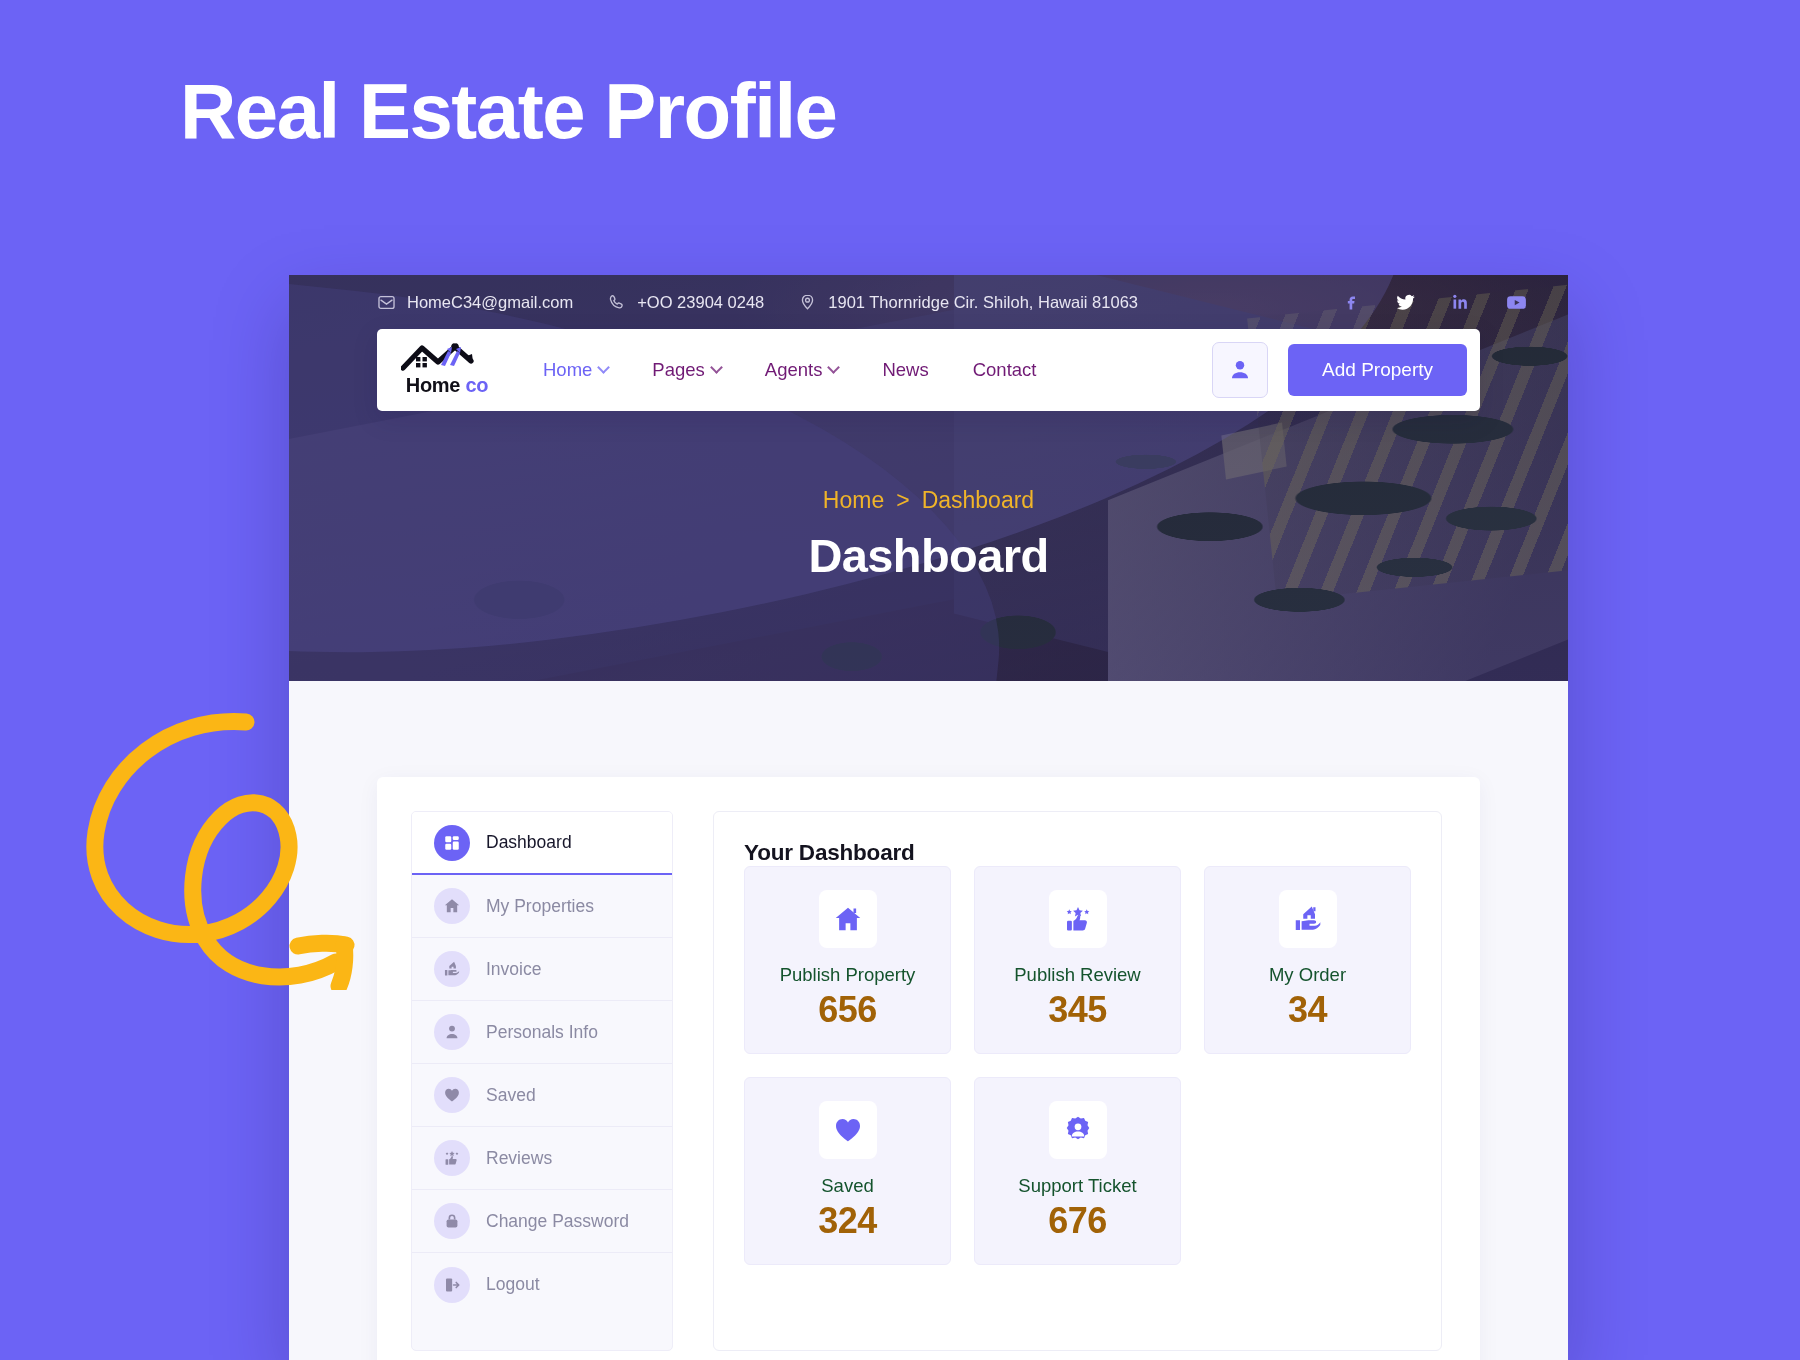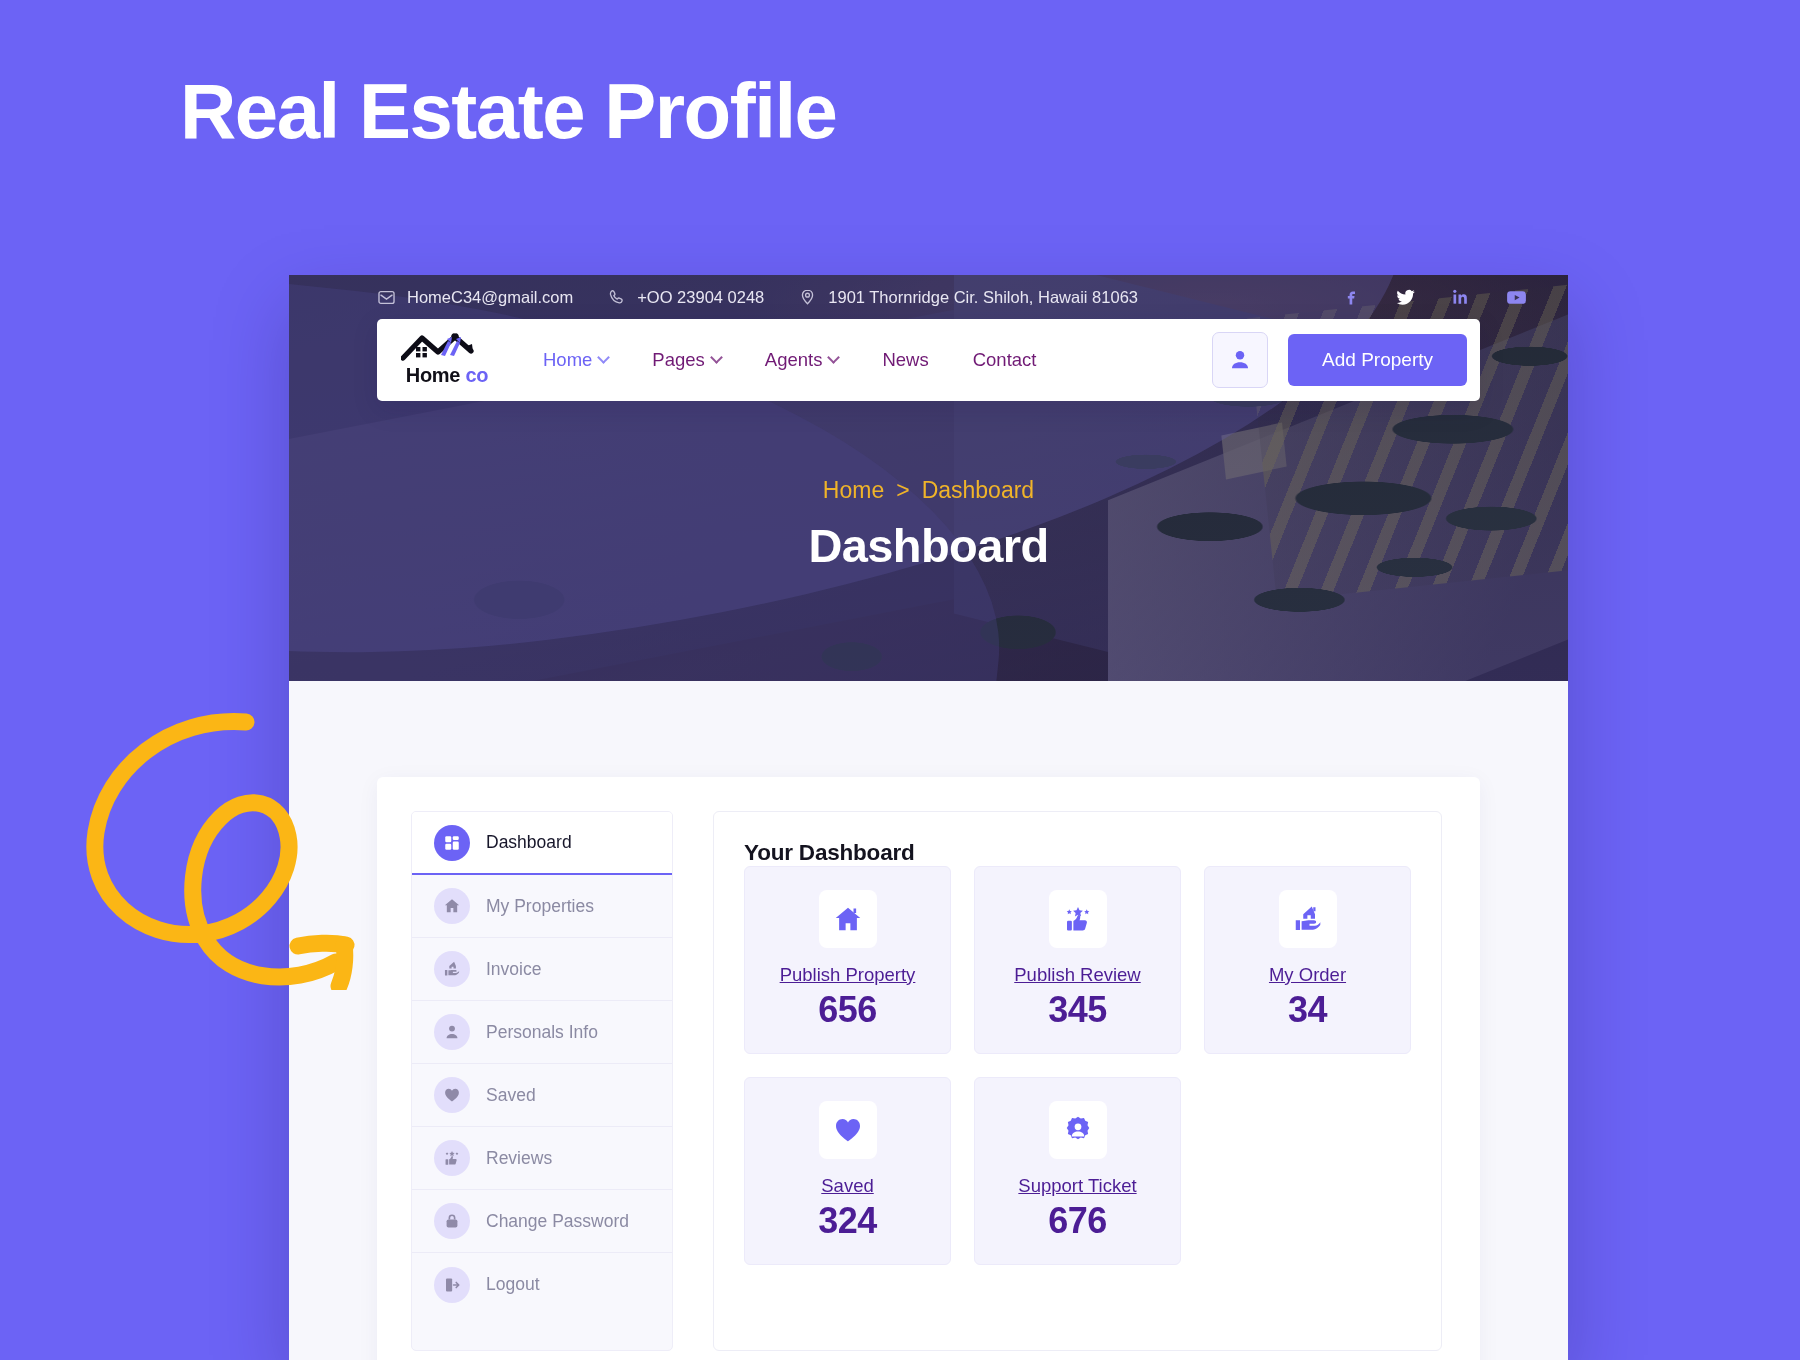--- a/index.html
+++ b/index.html
@@ -134,21 +134,21 @@
     left: -36%; top: 6%;
     width: 92%; height: 128%;
     background: rgba(72,66,136,.34);
     border-radius: 0 58% 0 0;
     transform: rotate(6deg);
   }
 
   
   .topbar {
     position: relative; z-index: 4;
-    height: 44px;
+    height: 54px;
     display: flex; align-items: center;
     padding: 0 40px 0 88px;
     color: #e8e6f2;
     font-size: 16.5px;
   }
   .topbar-left { display: flex; align-items: center; gap: 34px; }
   .tb-item { display: flex; align-items: center; gap: 11px; white-space: nowrap; }
   .tb-item svg { flex: none; opacity: .85; }
   .topbar-social { margin-left: auto; display: flex; align-items: center; gap: 34px; }
   .soc { display: flex; align-items: center; justify-content: center; }
@@ -284,22 +284,22 @@
     cursor: pointer;
   }
   .stat-icon {
     width: 58px; height: 58px;
     background: #ffffff;
     border-radius: 8px;
     display: flex; align-items: center; justify-content: center;
     margin-bottom: 16px;
   }
   .stat-icon svg { fill: #6c63f5; }
-  .stat-label { font-size: 18.5px; color: #4c1d95; margin-bottom: 3px; text-decoration: underline; }
-  .stat-value { font-size: 36px; font-weight: 700; color: #4c1d95; letter-spacing: -.5px; }
+  .stat-label { font-size: 18.5px; color: #14532d; margin-bottom: 3px; }
+  .stat-value { font-size: 36px; font-weight: 700; color: #a16207; letter-spacing: -.5px; }
 </style>
 </head>
 <body>
 
 <div class="page-heading">Real Estate Profile</div>
 
 <svg class="curl-arrow" viewBox="0 0 340 300" fill="none">
   <path d="M196 32 C120 26 56 78 46 142 C36 206 92 250 150 244 C208 238 246 186 238 146 C231 110 196 102 170 128 C140 158 134 214 156 250 C180 290 240 298 286 272" stroke="#FBB615" stroke-width="17" stroke-linecap="round" fill="none"></path>
   <path d="M248 256 C262 253 282 252 296 255" stroke="#FBB615" stroke-width="17" stroke-linecap="round" fill="none"></path>
   <path d="M294 255 C296 268 294 284 289 296" stroke="#FBB615" stroke-width="17" stroke-linecap="round" fill="none"></path>

